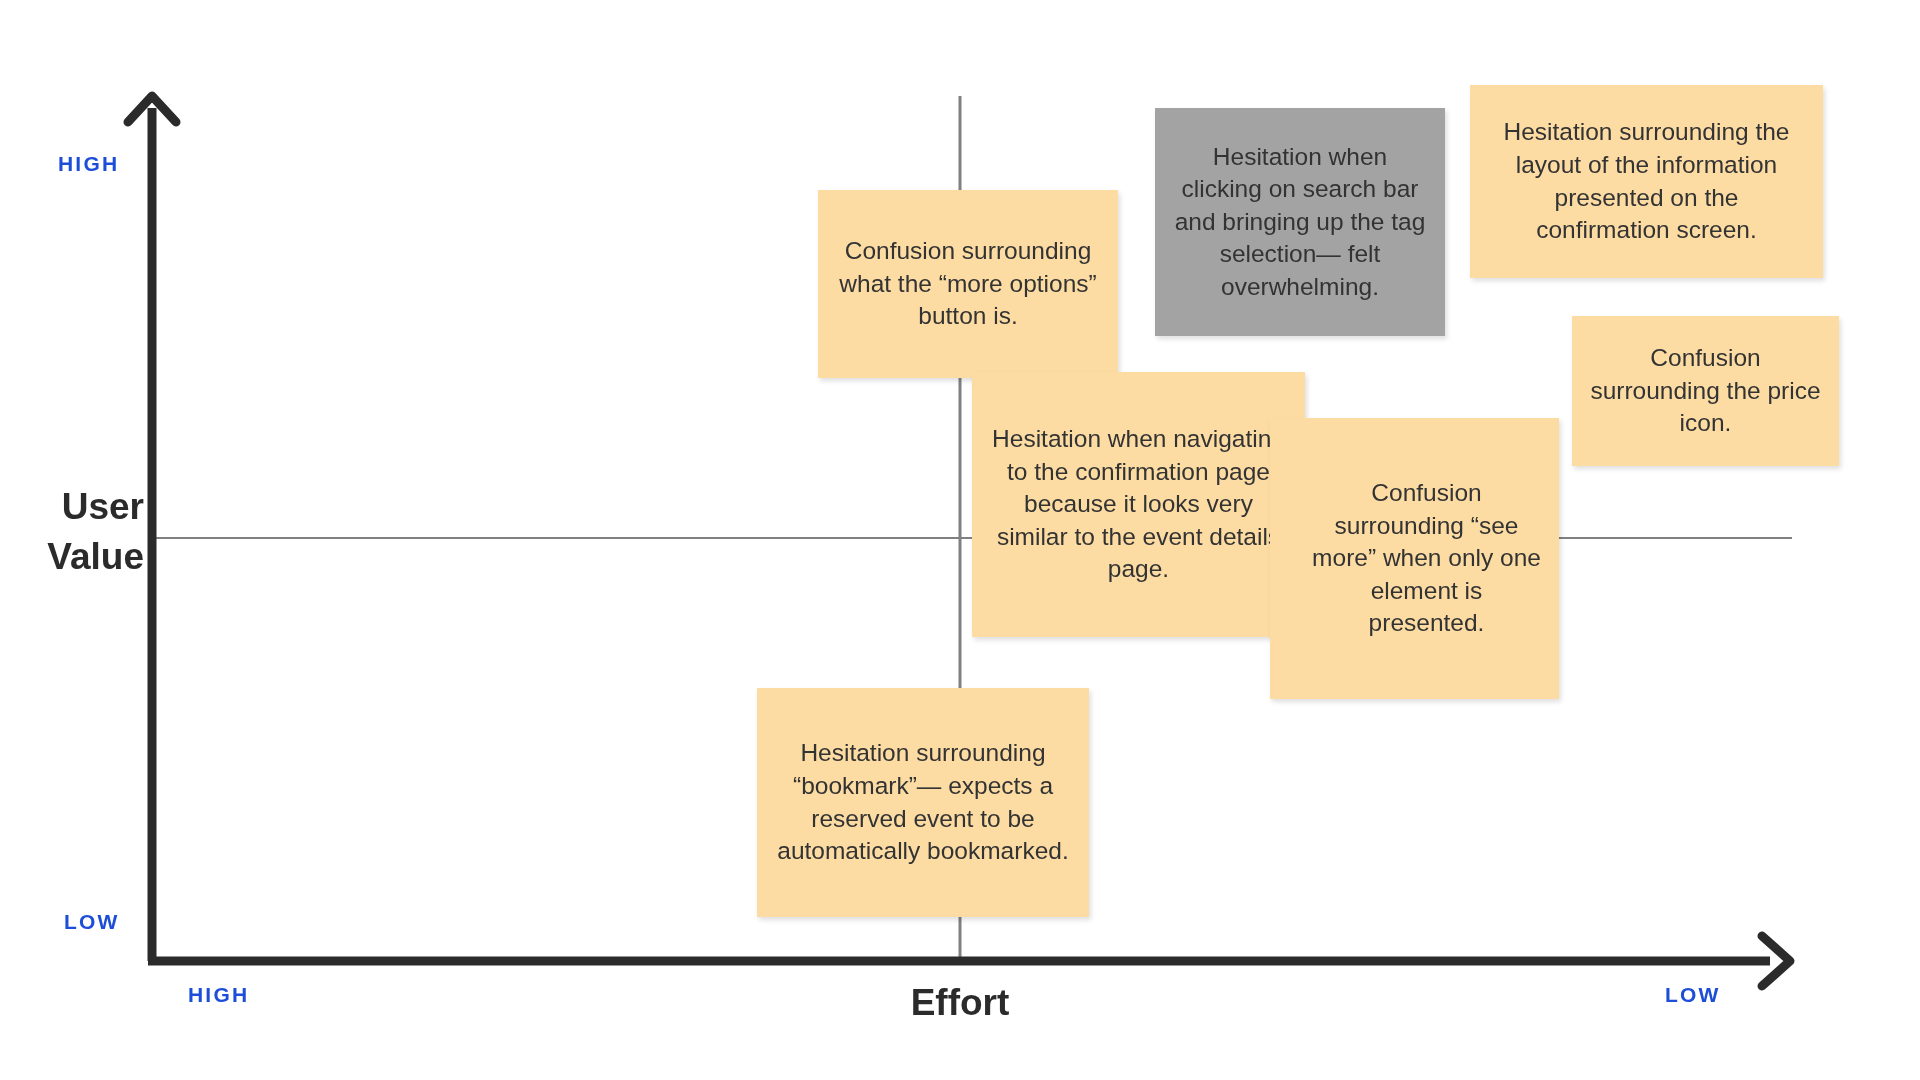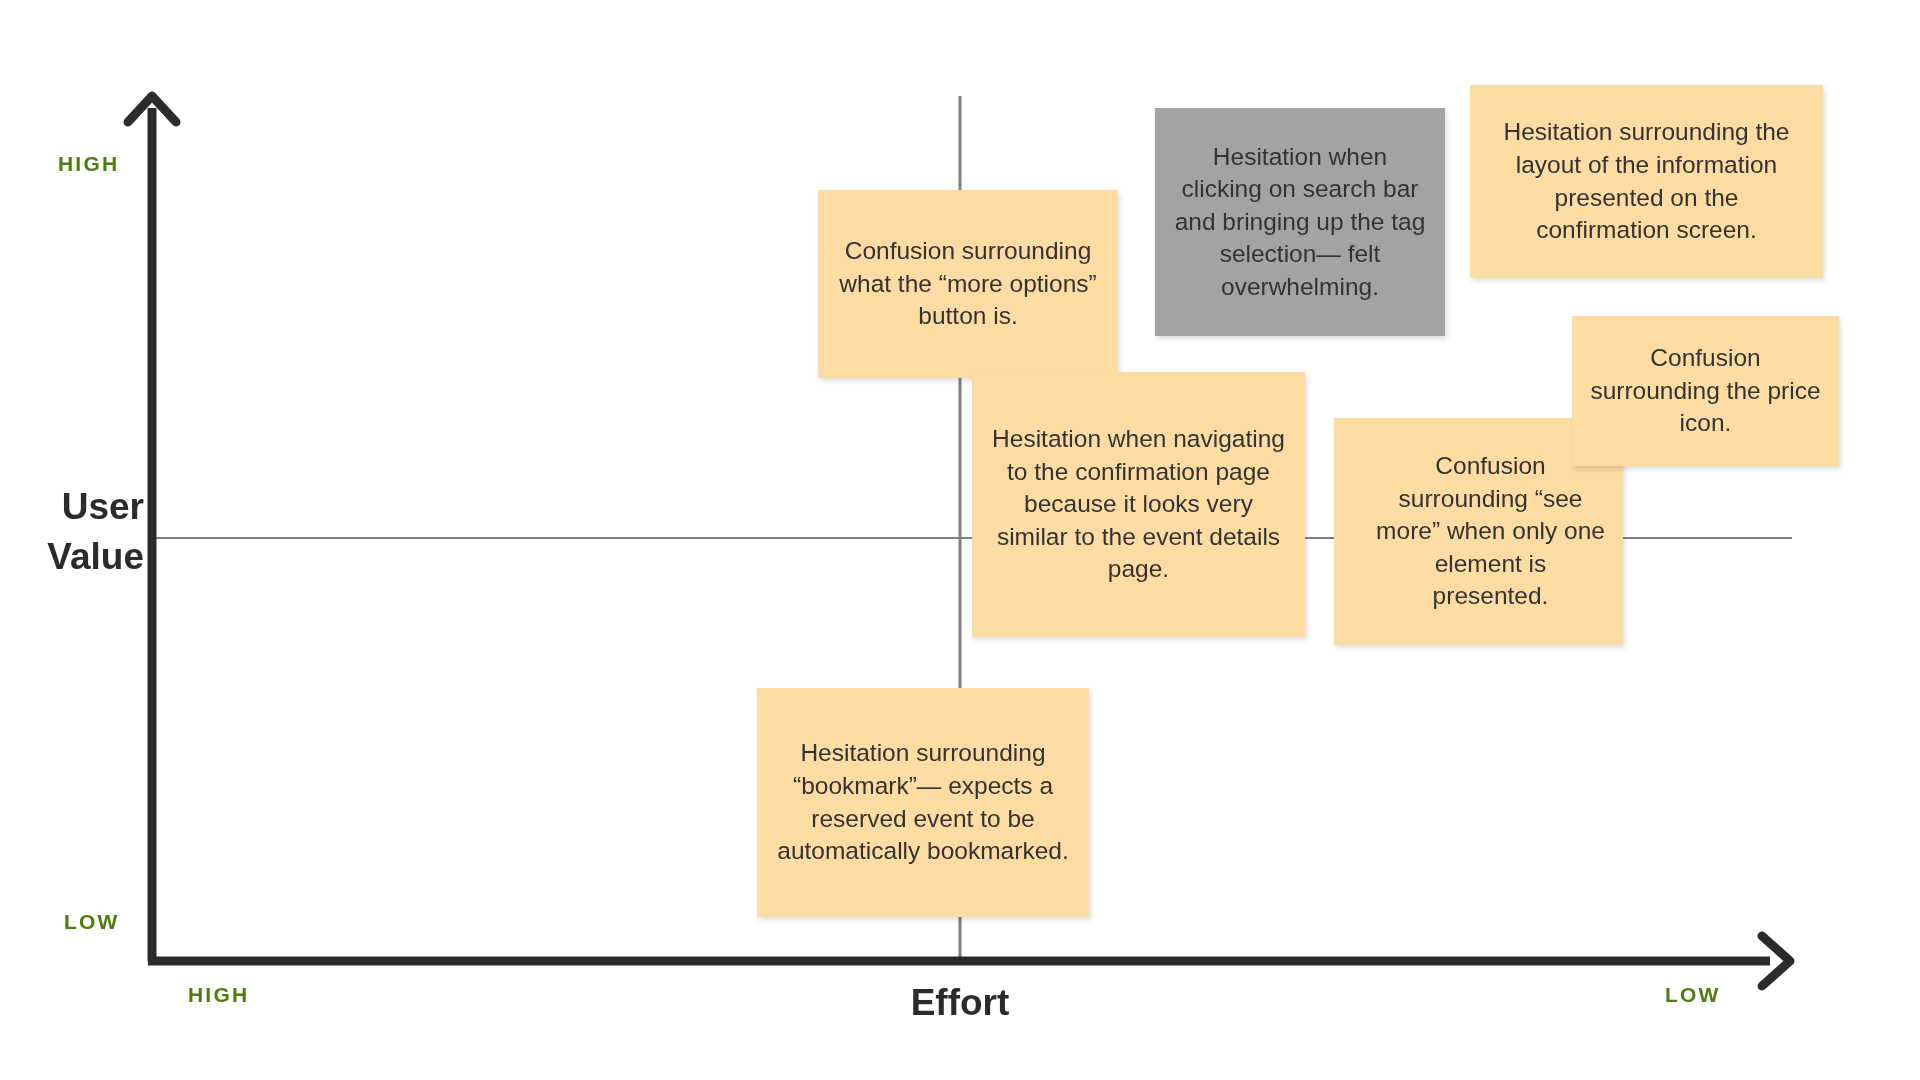--- a/index.html
+++ b/index.html
@@ -29,21 +29,21 @@
     left: 0;
     top: 0;
     width: 1920px;
     height: 1080px;
     pointer-events: none;
   }
 
   
   .pole-label {
     position: absolute;
-    color: #4d7c0f;
+    color: #1d4ed8;
     font-size: 21px;
     font-weight: 700;
     letter-spacing: 2.2px;
     white-space: nowrap;
   }
   .pole-y-high { left: 58px;  top: 152px; }
   .pole-y-low  { left: 64px;  top: 910px; }
   .pole-x-high { left: 188px; top: 983px; }
   .pole-x-low  { left: 1665px; top: 983px; }
 
@@ -121,21 +121,21 @@
       </div>
       <div class="note" style="left: 1155px; top: 108px; width: 290px; height: 228px; background: #a3a3a3;">
         <span>Hesitation when clicking on search bar and bringing up the tag selection— felt overwhelming.</span>
       </div>
       <div class="note" style="left: 1470px; top: 85px; width: 353px; height: 193px; background: rgb(252, 220, 163);">
         <span>Hesitation surrounding the layout of the information presented on the confirmation screen.</span>
       </div>
       <div class="note" style="left: 972px; top: 372px; width: 333px; height: 265px; background: rgb(252, 220, 163);">
         <span>Hesitation when navigating to the confirmation page because it looks very similar to the event details page.</span>
       </div>
-      <div class="note" style="left: 1334px; top: 418px; width: 289px; height: 227px; background: rgb(252, 220, 163); padding-left: 40px;">
+      <div class="note" style="left: 1270px; top: 418px; width: 289px; height: 281px; background: rgb(252, 220, 163); padding-left: 40px;">
         <span>Confusion surrounding “see more” when only one element is presented.</span>
       </div>
       <div class="note" style="left: 1572px; top: 316px; width: 267px; height: 150px; background: rgb(252, 220, 163);">
         <span>Confusion surrounding the price icon.</span>
       </div>
       <div class="note" style="left: 757px; top: 688px; width: 332px; height: 229px; background: rgb(252, 220, 163);">
         <span>Hesitation surrounding “bookmark”— expects a reserved event to be automatically bookmarked.</span>
       </div>
     </div>
 

